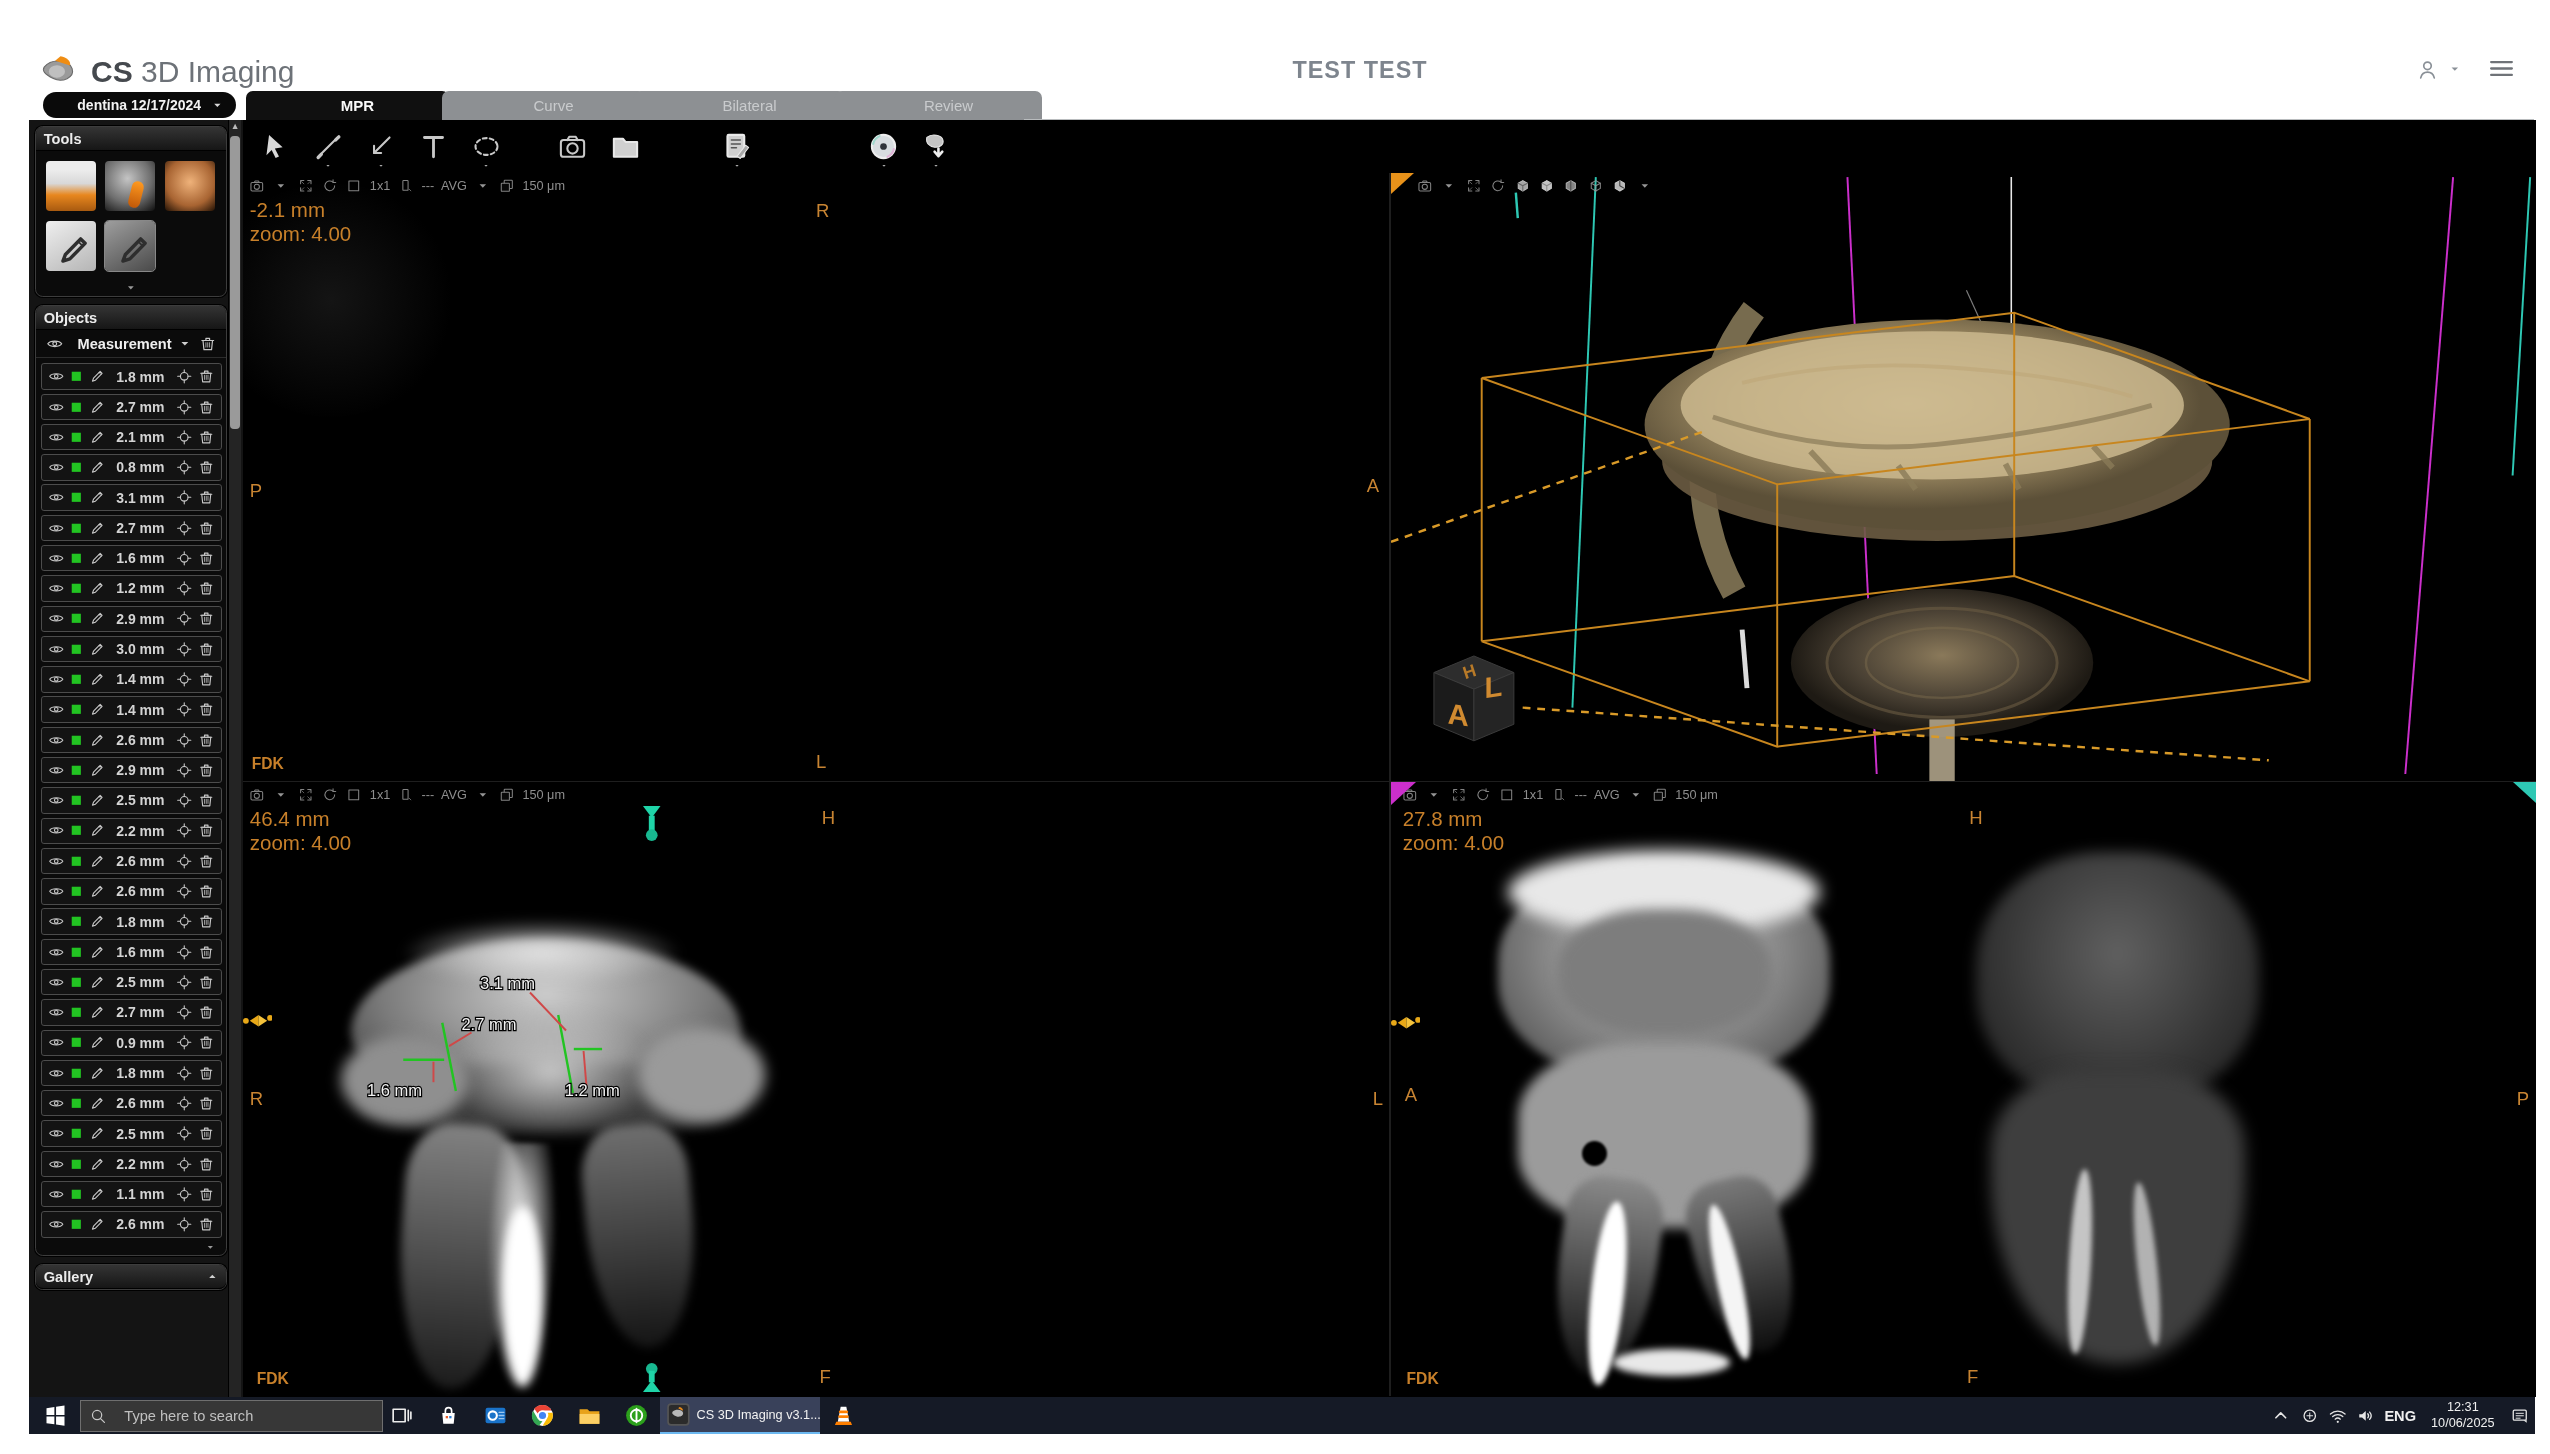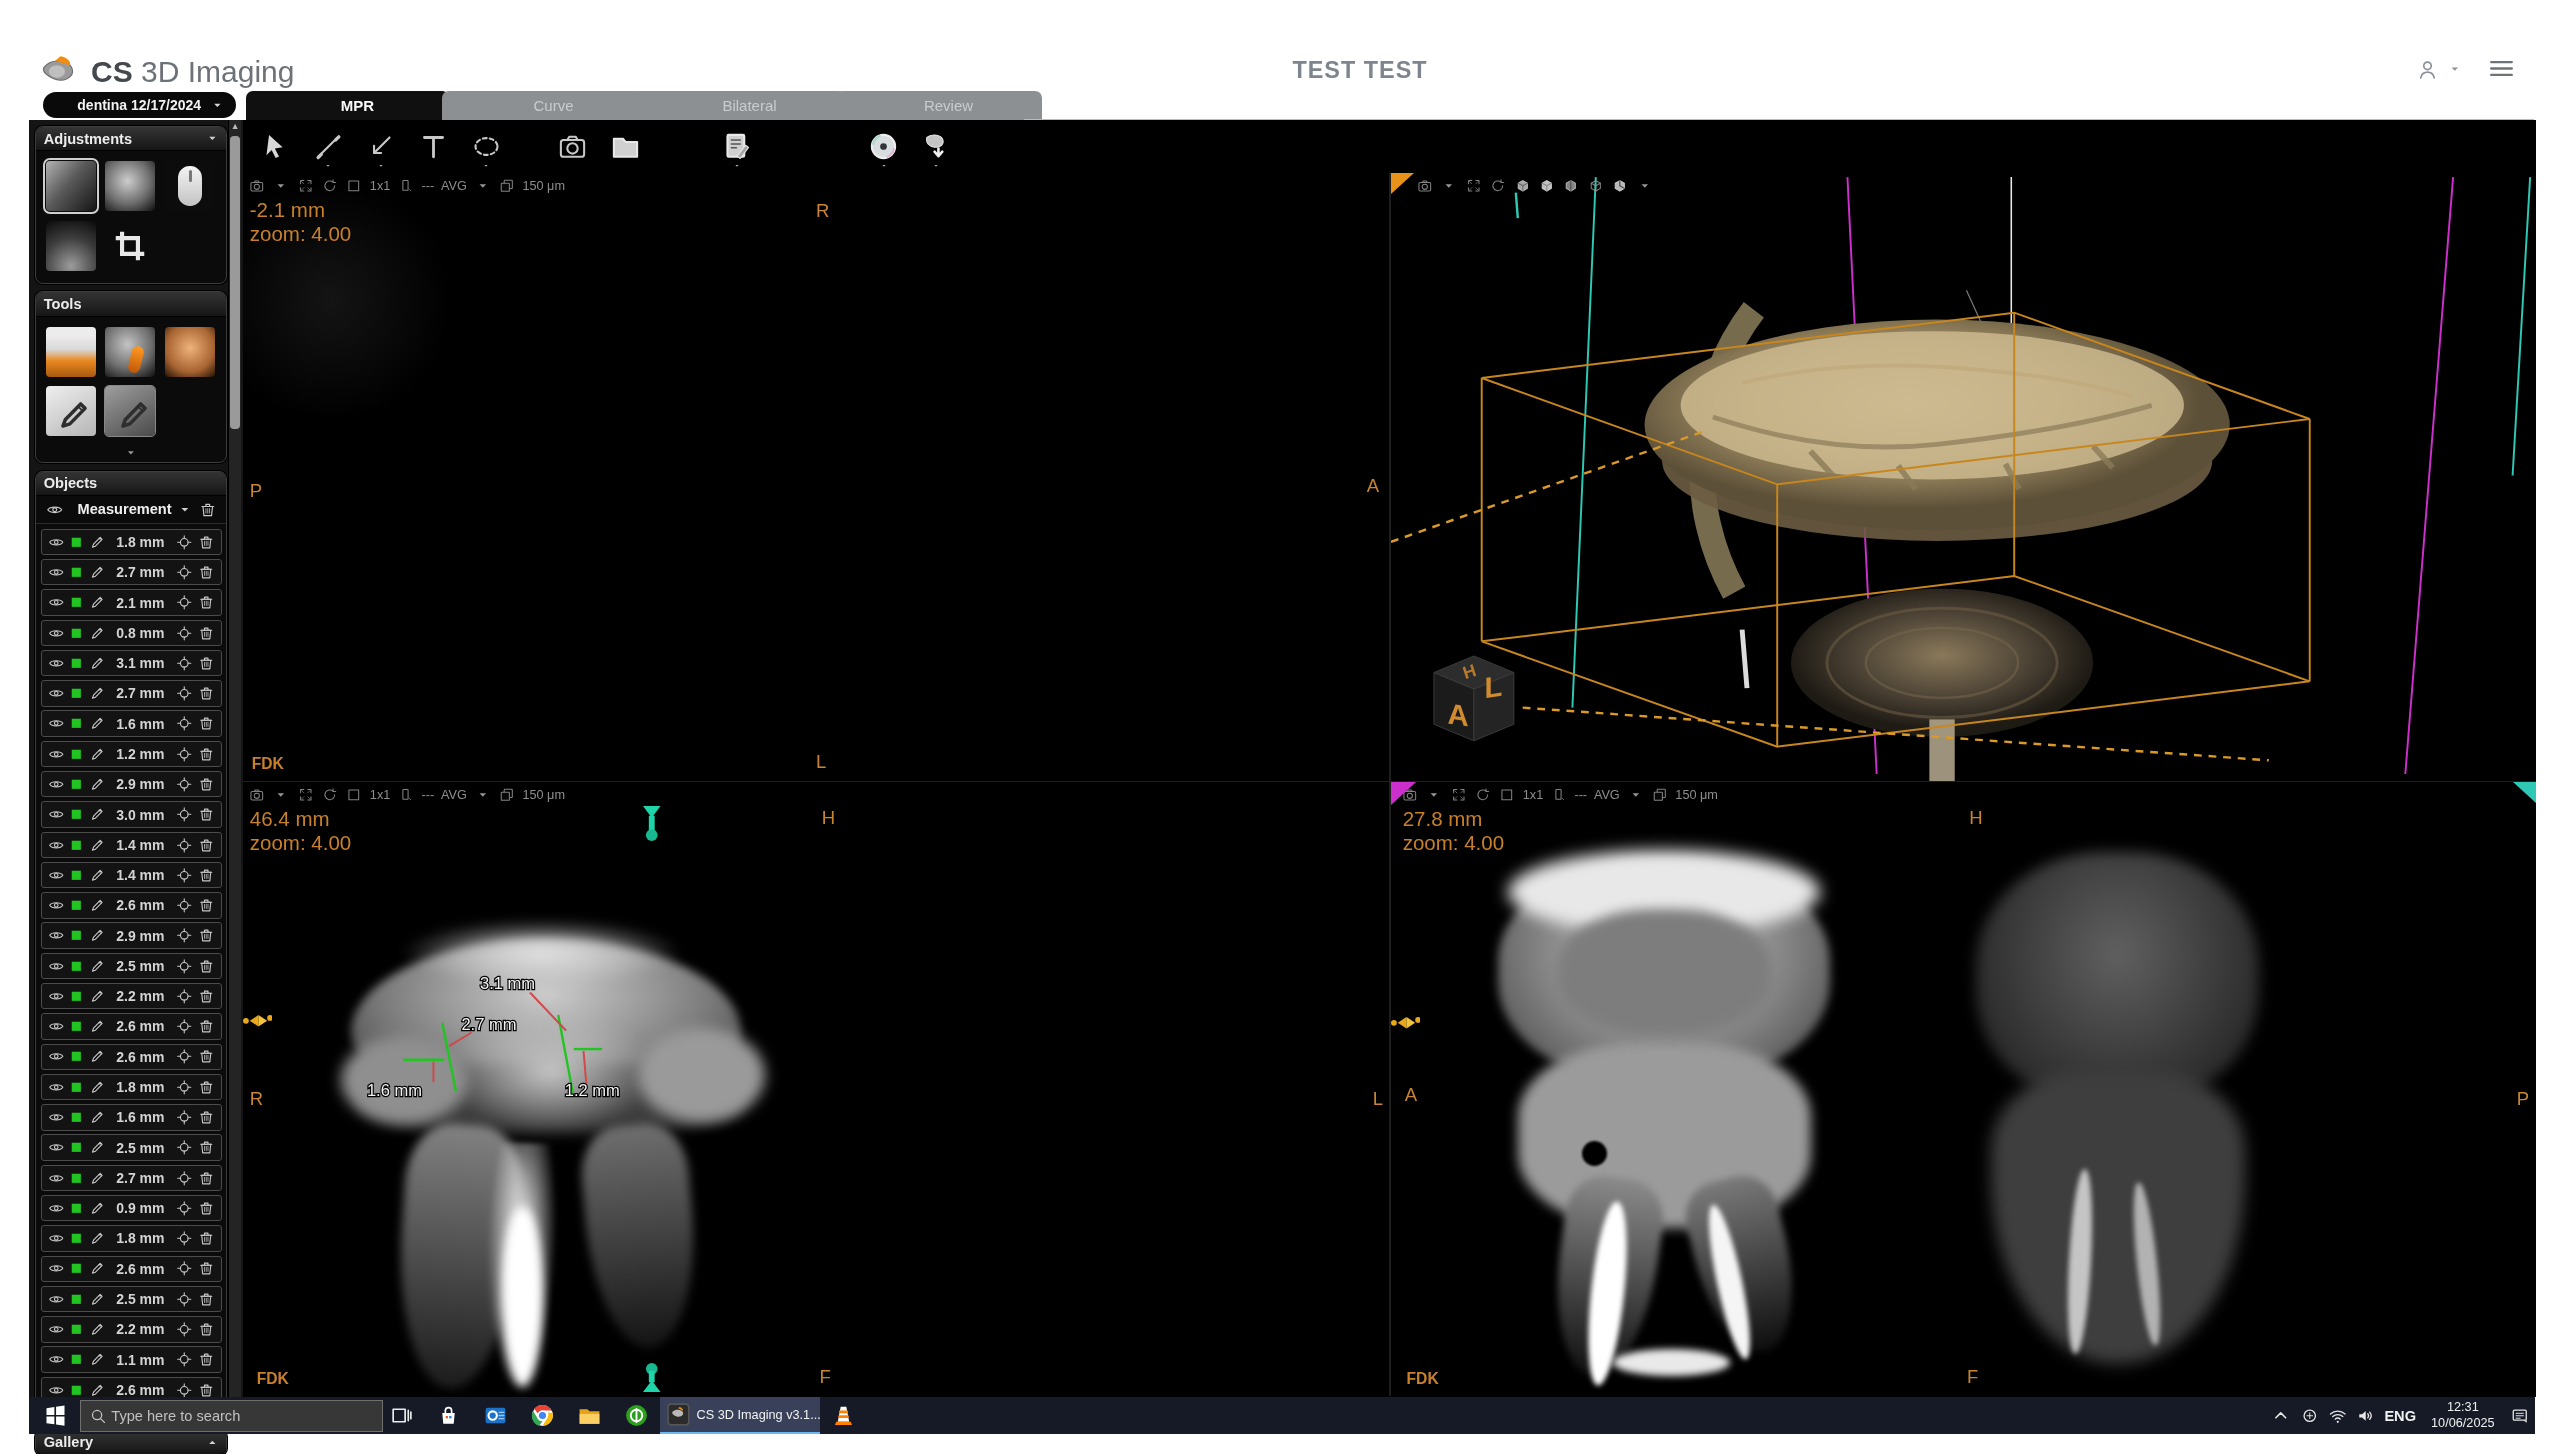--- a/index.html
+++ b/index.html
@@ -116,21 +116,21 @@
   .corner-tri{position:absolute;width:0;height:0;z-index:6;}
 
   .blob{position:absolute;}
   .scene-svg{position:absolute;inset:0;width:100%;height:100%;}
   text.ann{fill:#f2f2f2;font-size:17px;font-family:"Liberation Sans",sans-serif;paint-order:stroke;stroke:#000;stroke-width:2.5px;}
 
   
   #taskbar{left:29px;top:1397px;width:2506px;height:37px;background:#151a26;}
   #start-btn{position:absolute;left:9.8px;top:4.9px;width:33px;height:27px;}
   #search-box{position:absolute;left:51px;top:2.9px;width:285px;height:30px;background:#373737;
-     border:1px solid #6f6f6f;display:flex;align-items:center;padding:0 7.8px;gap:2px;}
+     border:1px solid #6f6f6f;display:flex;align-items:center;padding:0 7.8px;gap:15px;}
   #search-box .icon{width:18.5px;height:18.5px;}
   #search-input{background:transparent;border:none;outline:none;color:#cfcfcf;font-size:14.6px;
      font-family:"Liberation Sans",sans-serif;width:224px;}
   #search-input::placeholder{color:#c0c0c0;}
   #task-apps{position:absolute;left:349px;top:0;height:37px;display:flex;align-items:stretch;}
   .task-app{position:relative;width:47px;display:flex;align-items:center;justify-content:center;}
   .task-app .icon{width:25px;height:25px;}
   .task-app.active{width:154px;background:#39415a;border-bottom:2.9px solid #6cb8f0;justify-content:flex-start;padding-left:5.9px;gap:5.9px;}
   .task-app.active .applabel{color:#f2f2f2;font-size:12.7px;white-space:nowrap;overflow:hidden;}
   #tray{position:absolute;right:5.9px;top:0;height:37px;display:flex;align-items:center;gap:8.8px;}
@@ -193,42 +193,20 @@
       </div>
     <div class="tab inactive" style="left:806px;width:187px;">
         <span>Review</span>
       </div>
     <div id="tab-underline"></div>
   </div>
 
   <div class="abs" id="content">
 
     <div id="sidebar">
-      <div class="panel">
-        <div class="panel-h">
-          <span>Adjustments</span>
-          <span class="icon caret">
-            <svg viewBox="0 0 24 24">
-                <path d="M6 9l6 6 6-6z" fill="#cfcfcf" stroke="none"></path>
-              </svg>
-            </span>
-        </div>
-        <div class="thumbgrid" id="adjustments-grid">
-            <div class="thumb thumb-slice-preview selected"></div>
-            <div class="thumb thumb-skull-3d-preview"></div>
-            <div class="thumb thumb-mouse-settings"></div>
-            <div class="thumb thumb-panoramic-preview"></div>
-            <div class="thumb thumb-crop-tool">
-              <svg viewBox="0 0 24 24">
-                <path d="M7 3v14h14" stroke-width="2.6"></path>
-                <path d="M3 7h14v14" stroke-width="2.6"></path>
-              </svg>
-            </div>
-          </div>
-      </div>
 
       <div class="panel">
         <div class="panel-h">
           <span>Tools</span>
         </div>
         <div class="thumbgrid" id="tools-grid">
             <div class="thumb thumb-jaw-segmentation"></div>
             <div class="thumb thumb-airway-analysis"></div>
             <div class="thumb thumb-face-rendering"></div>
             <div class="thumb thumb-notes-tool">

